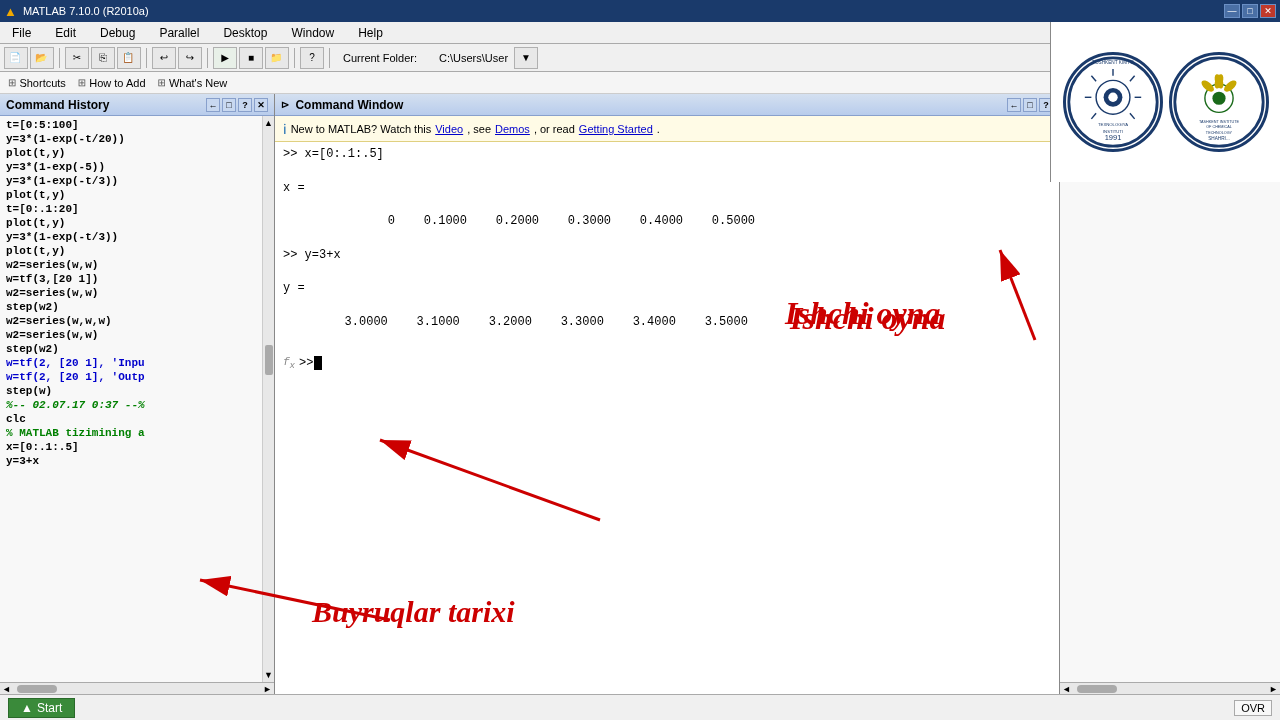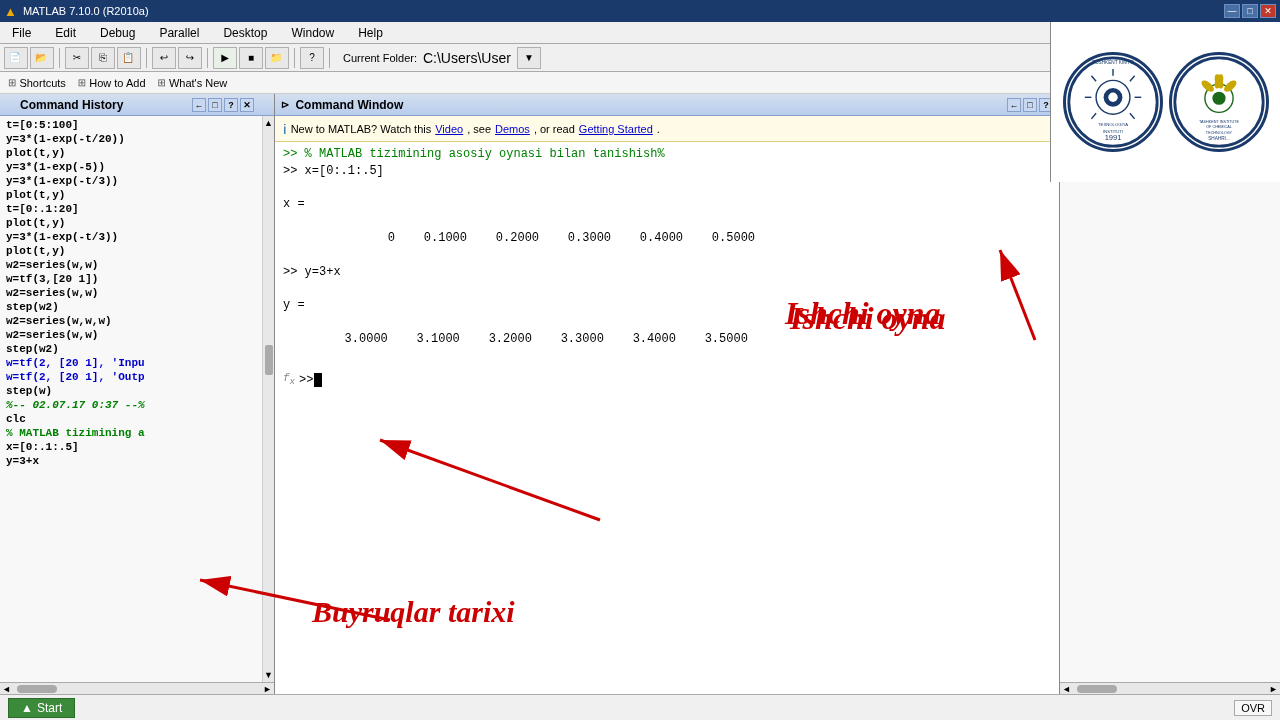--- a/index.html
+++ b/index.html
@@ -51,21 +51,21 @@
       padding: 0 4px;
       gap: 2px;
     }
     .toolbar-btn {
       width: 24px; height: 22px; background: #e8e8e8; border: 1px solid #b0b0b0;
       cursor: pointer; display: flex; align-items: center; justify-content: center;
       font-size: 10px;
     }
     .toolbar-sep { width: 1px; height: 20px; background: #aaa; margin: 0 3px; }
     .current-folder-label { font-size: 11px; margin-left: 8px; }
-    .current-folder-value { font-size: 14px; color: #000; margin-left: 4px; }
+    .current-folder-value { font-size: 11px; color: #000; margin-left: 20px; }
     .toolbar-right { margin-left: auto; display: flex; align-items: center; gap: 2px; }
 
     
     .shortcuts-bar {
       background: #f5f5f5;
       border-bottom: 1px solid #ccc;
       height: 22px;
       display: flex;
       align-items: center;
       padding: 0 8px;
@@ -88,21 +88,21 @@
       display: flex;
       flex-direction: column;
       background: #f8f8f8;
     }
     .panel-header {
       background: linear-gradient(to bottom, #d4e0f0, #b8ccec);
       border-bottom: 1px solid #88a0cc;
       height: 22px;
       display: flex;
       align-items: center;
-      padding: 0 20px;
+      padding: 0 6px;
       font-size: 12px;
       font-weight: bold;
       color: #000;
       justify-content: space-between;
     }
     .panel-header-btns { display: flex; gap: 2px; }
     .panel-header-btn {
       width: 14px; height: 14px; background: #c8d8f0; border: 1px solid #88a0cc;
       font-size: 9px; cursor: pointer; display: flex; align-items: center; justify-content: center;
     }
@@ -388,23 +388,20 @@
         <span>New to MATLAB? Watch this </span>
         <span class="info-link">Video</span>
         <span>, see </span>
         <span class="info-link">Demos</span>
         <span>, or read </span>
         <span class="info-link">Getting Started</span>
         <span>.</span>
       </div>
       <div class="cmd-window-content">
         <div class="cmd-line">
-          <span class="cmd-comment">&gt;&gt; % MATLAB tizimining asosiy oynasi bilan tanishish%</span>
-        </div>
-        <div class="cmd-line">
           <span>&gt;&gt; x=[0:.1:.5]</span>
         </div>
         <div class="cmd-line">&nbsp;</div>
         <div class="cmd-line">x =</div>
         <div class="cmd-line">&nbsp;</div>
         <div class="cmd-line" style="margin-left: 40px;">
           &nbsp;&nbsp;&nbsp;&nbsp;&nbsp;&nbsp;&nbsp;&nbsp; 0&nbsp;&nbsp;&nbsp; 0.1000&nbsp;&nbsp;&nbsp; 0.2000&nbsp;&nbsp;&nbsp; 0.3000&nbsp;&nbsp;&nbsp; 0.4000&nbsp;&nbsp;&nbsp; 0.5000
         </div>
         <div class="cmd-line">&nbsp;</div>
         <div class="cmd-line">&gt;&gt; y=3+x</div>

